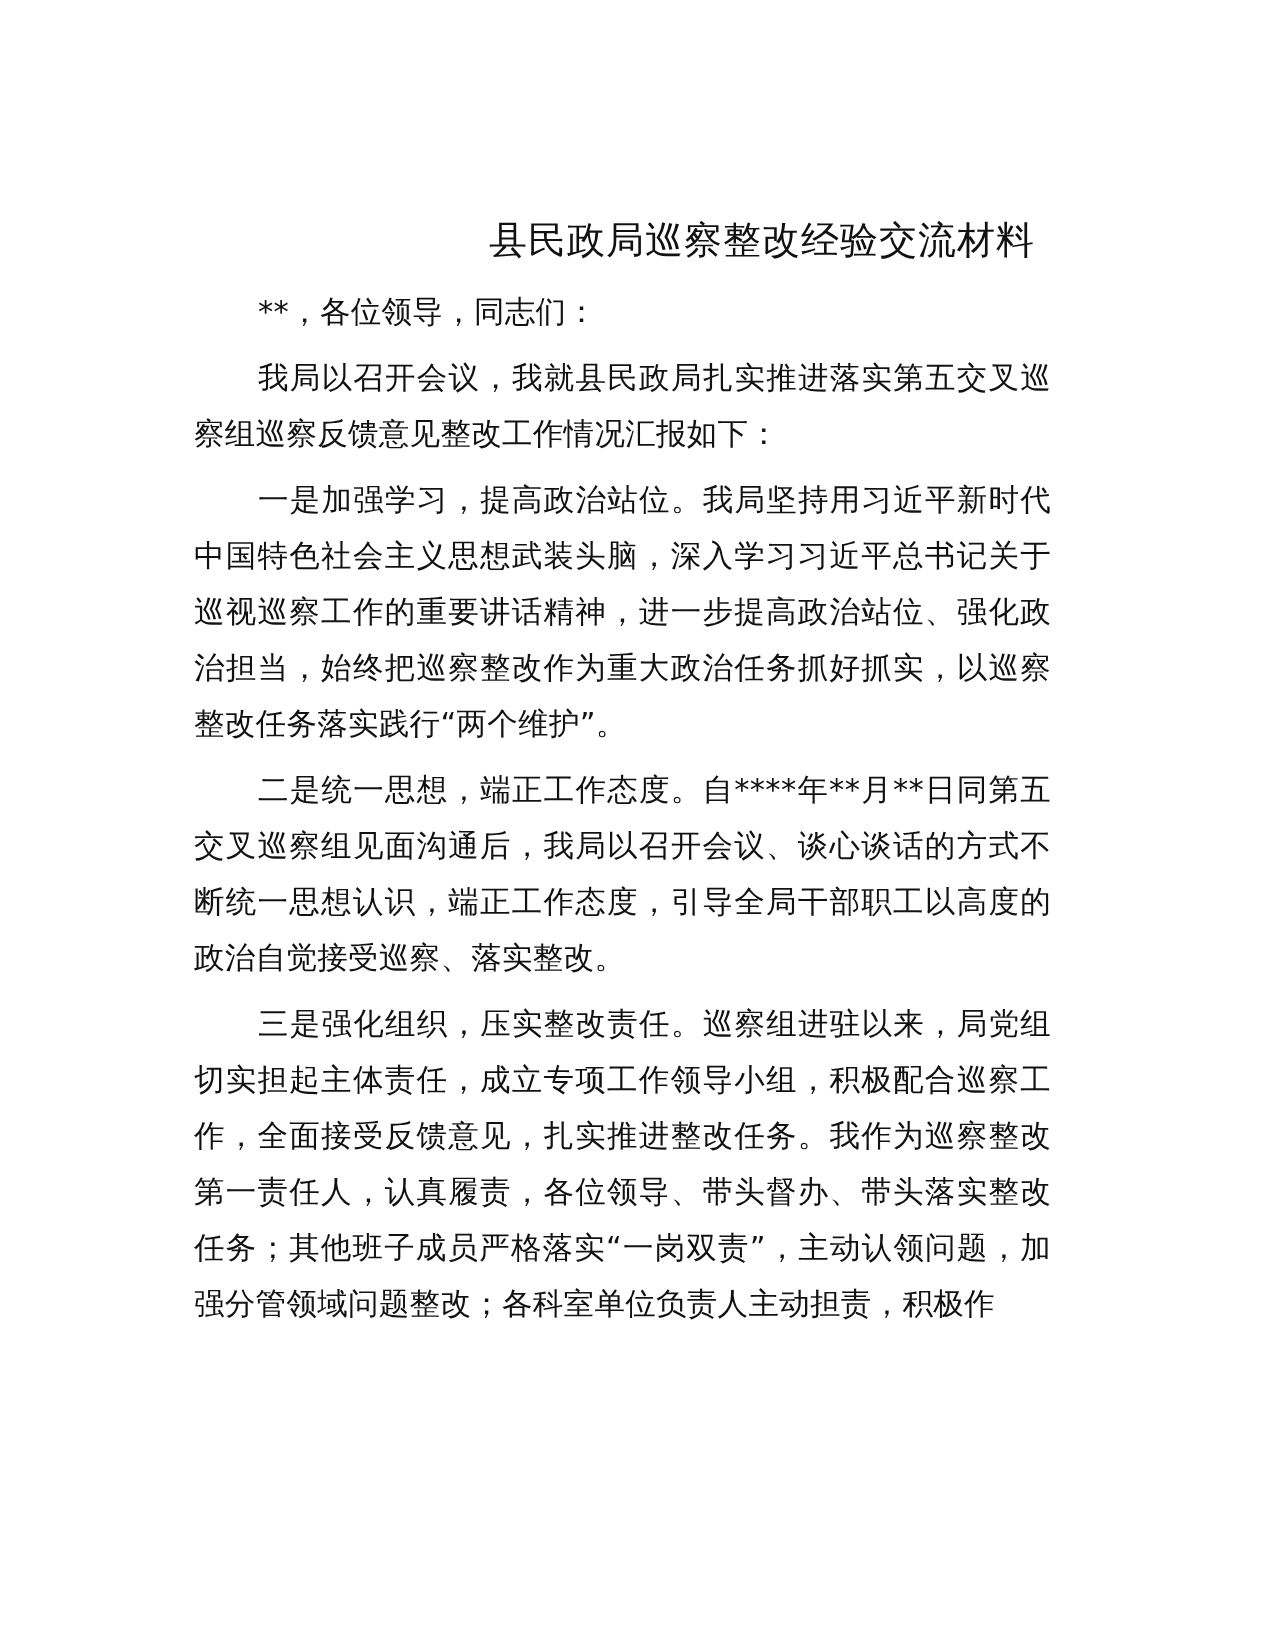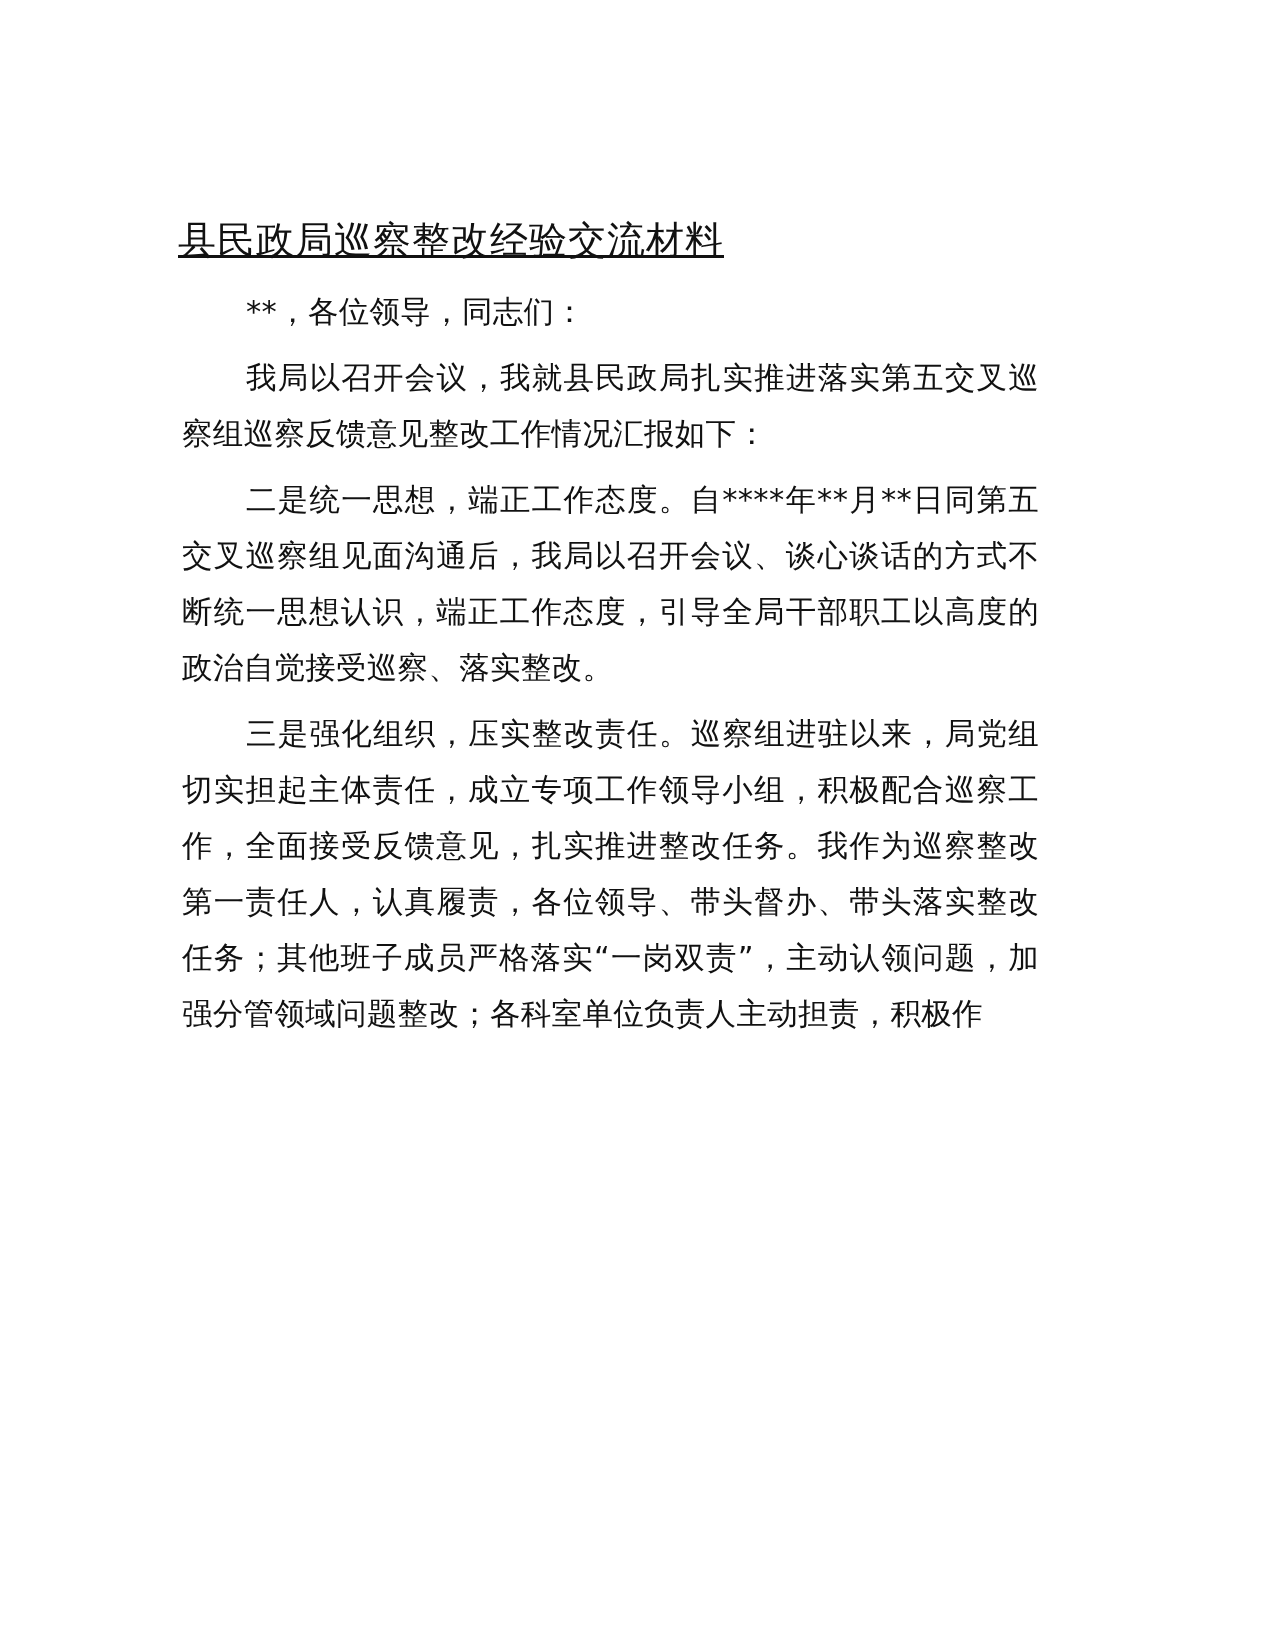--- a/index.html
+++ b/index.html
@@ -19,31 +19,30 @@
       position: absolute;
       left: 178px;
       top: 0;
       width: 857px;
     }
     .title {
       position: absolute;
       left: 0;
       top: 212px;
       width: 857px;
-      text-align: left;
+      text-align: right;
       font-size: 38px;
       line-height: 56px;
       letter-spacing: 1px;
       margin: 0;
       font-weight: normal;
-      text-decoration: underline;
     }
     .body-text {
       position: absolute;
-      left: 4px;
+      left: 16px;
       top: 284px;
       width: 857px;
     }
     .para {
       font-size: 30.5px;
       line-height: 56px;
       margin: 0 0 10px 0;
       text-align: justify;
       text-align-last: left;
       text-indent: 2.1em;
@@ -56,16 +55,17 @@
   </style>
 </head>
 <body>
 
 <div class="page">
   <h1 class="title">县民政局巡察整改经验交流材料</h1>
 
   <div class="body-text">
     <p class="para">**，各位领导，同志们：</p>
     <p class="para">我局以召开会议，我就县民政局扎实推进落实第五交叉巡察组巡察反馈意见整改工作情况汇报如下：</p>
+    <p class="para">一是加强学习，提高政治站位。我局坚持用习近平新时代中国特色社会主义思想武装头脑，深入学习习近平总书记关于巡视巡察工作的重要讲话精神，进一步提高政治站位、强化政治担当，始终把巡察整改作为重大政治任务抓好抓实，以巡察整改任务落实践行“两个维护”。</p>
     <p class="para">二是统一思想，端正工作态度。自****年**月**日同第五交叉巡察组见面沟通后，我局以召开会议、谈心谈话的方式不断统一思想认识，端正工作态度，引导全局干部职工以高度的政治自觉接受巡察、落实整改。</p>
     <p class="para">三是强化组织，压实整改责任。巡察组进驻以来，局党组切实担起主体责任，成立专项工作领导小组，积极配合巡察工作，全面接受反馈意见，扎实推进整改任务。我作为巡察整改第一责任人，认真履责，各位领导、带头督办、带头落实整改任务；其他班子成员严格落实“一岗双责”，主动认领问题，加强分管领域问题整改；各科室单位负责人主动担责，积极作</p>
   </div>
 </div>
 
 </body></html>

